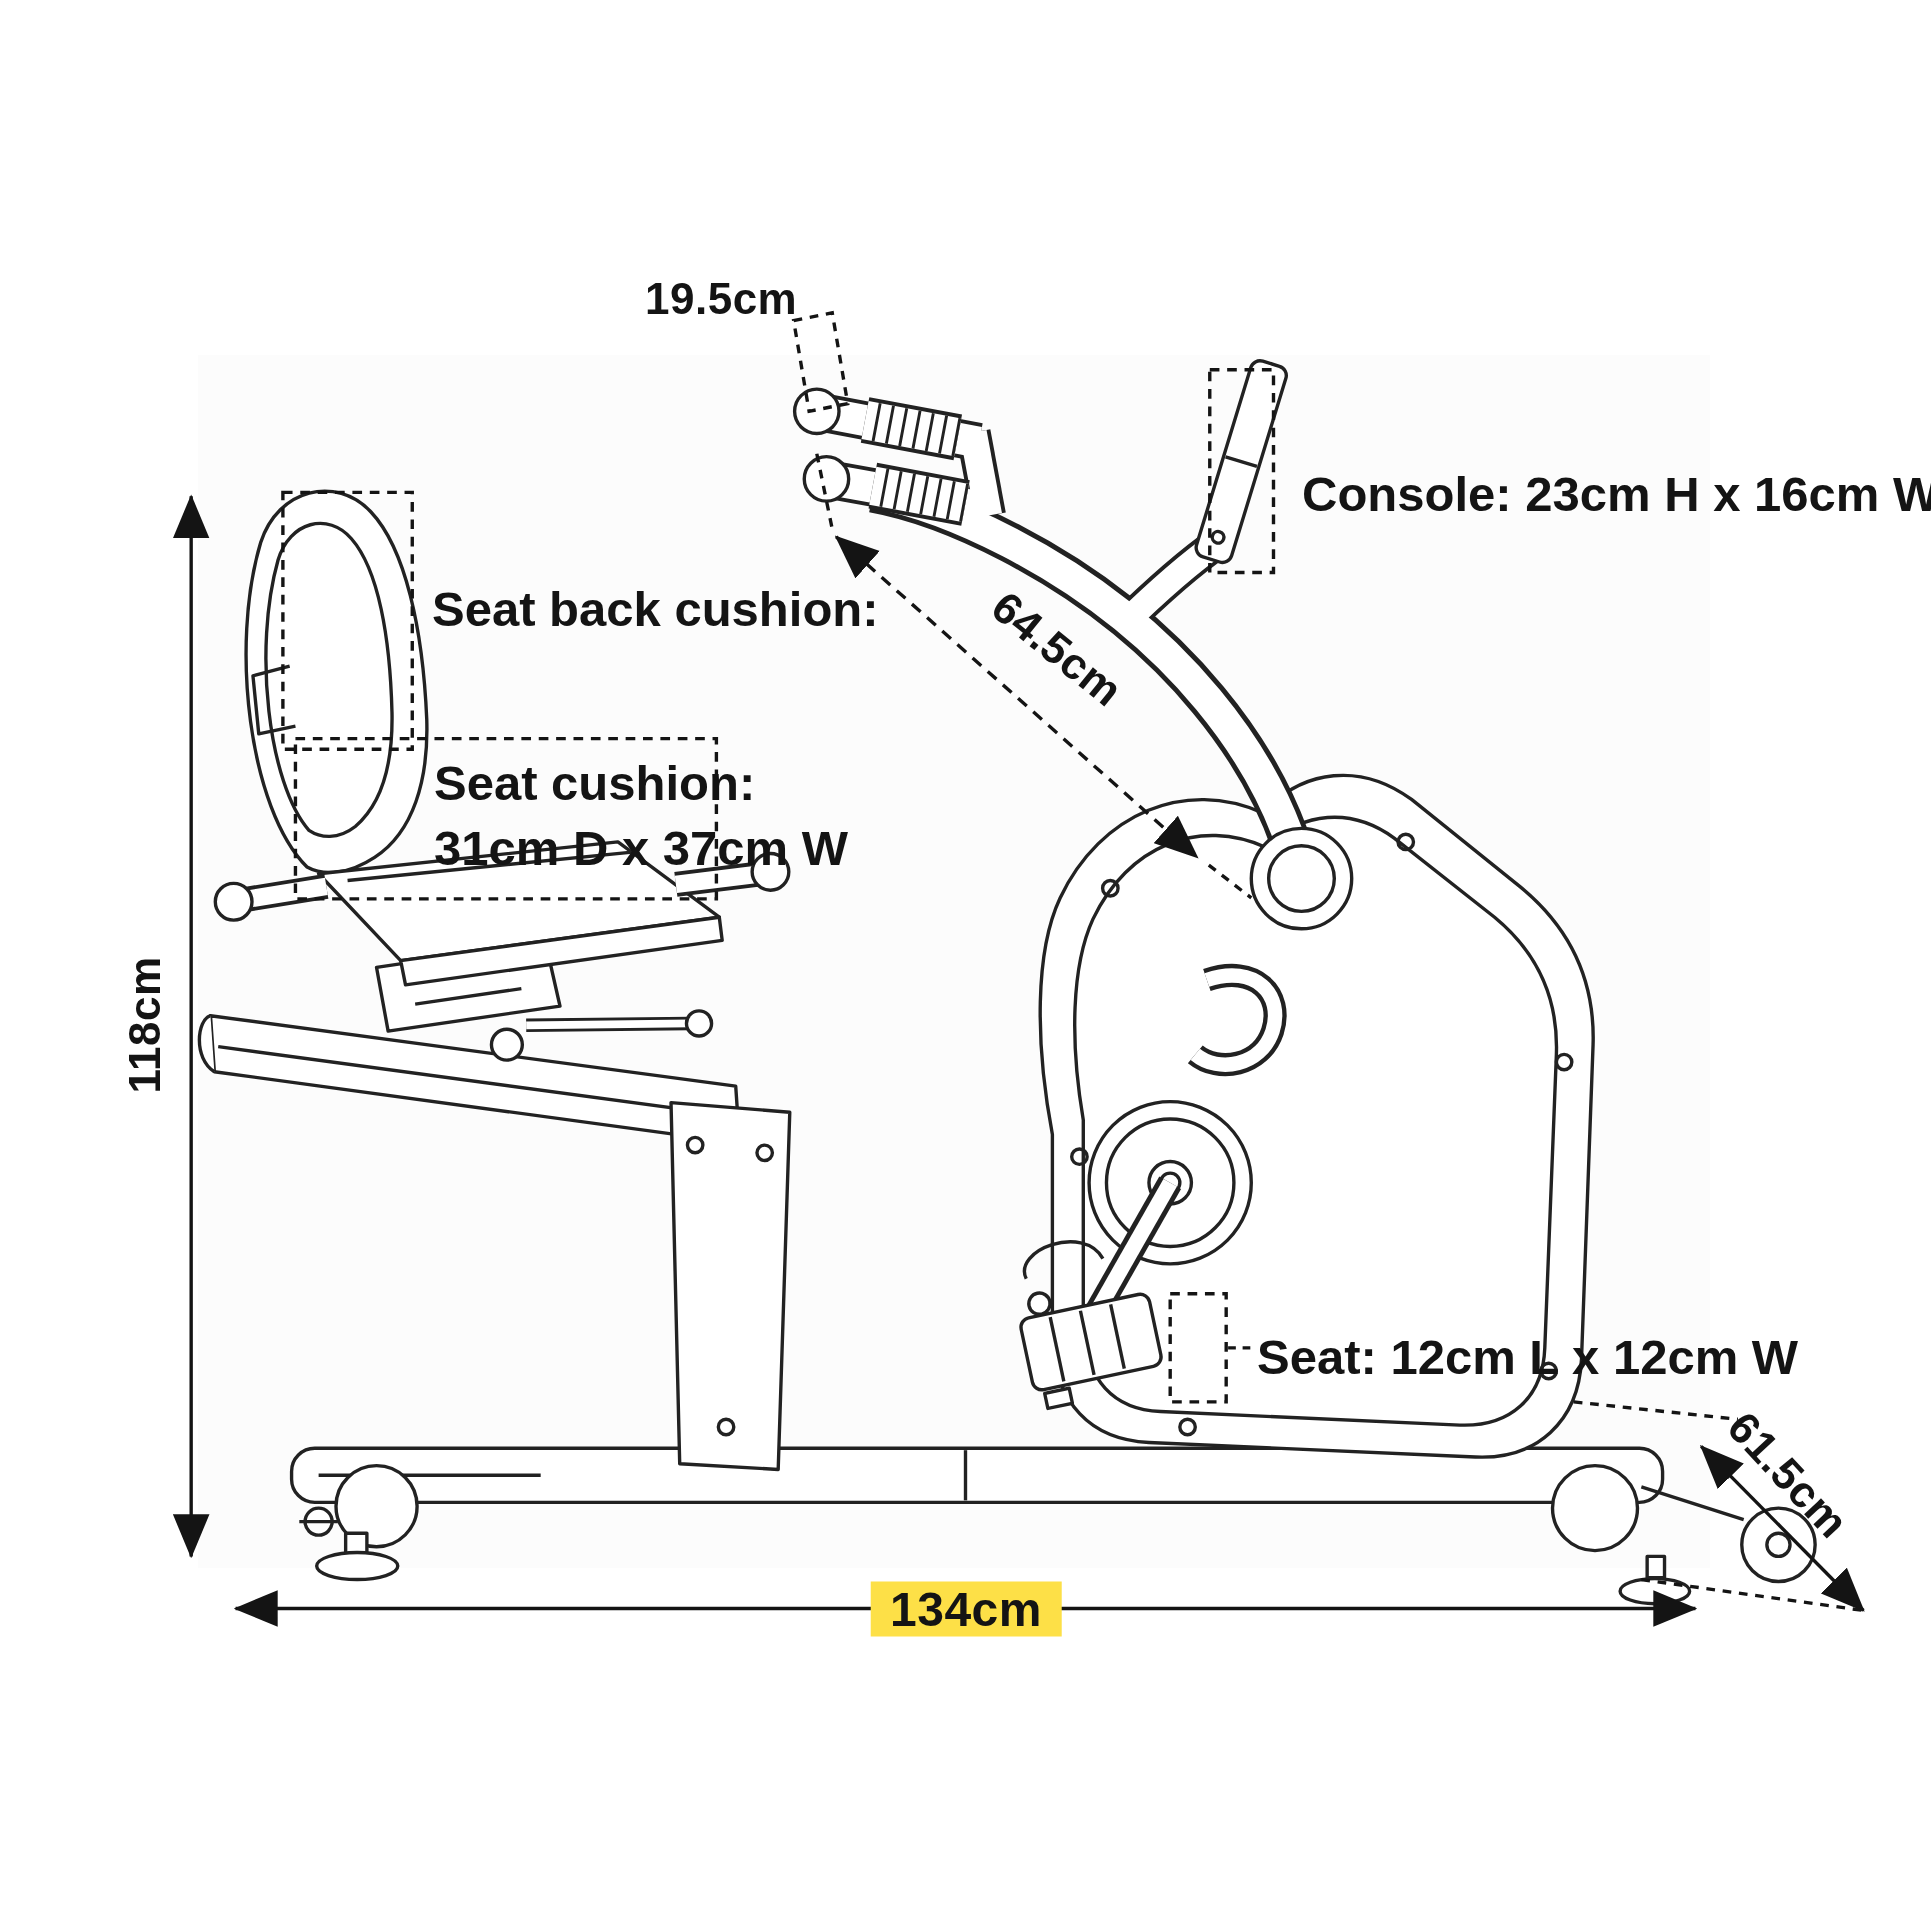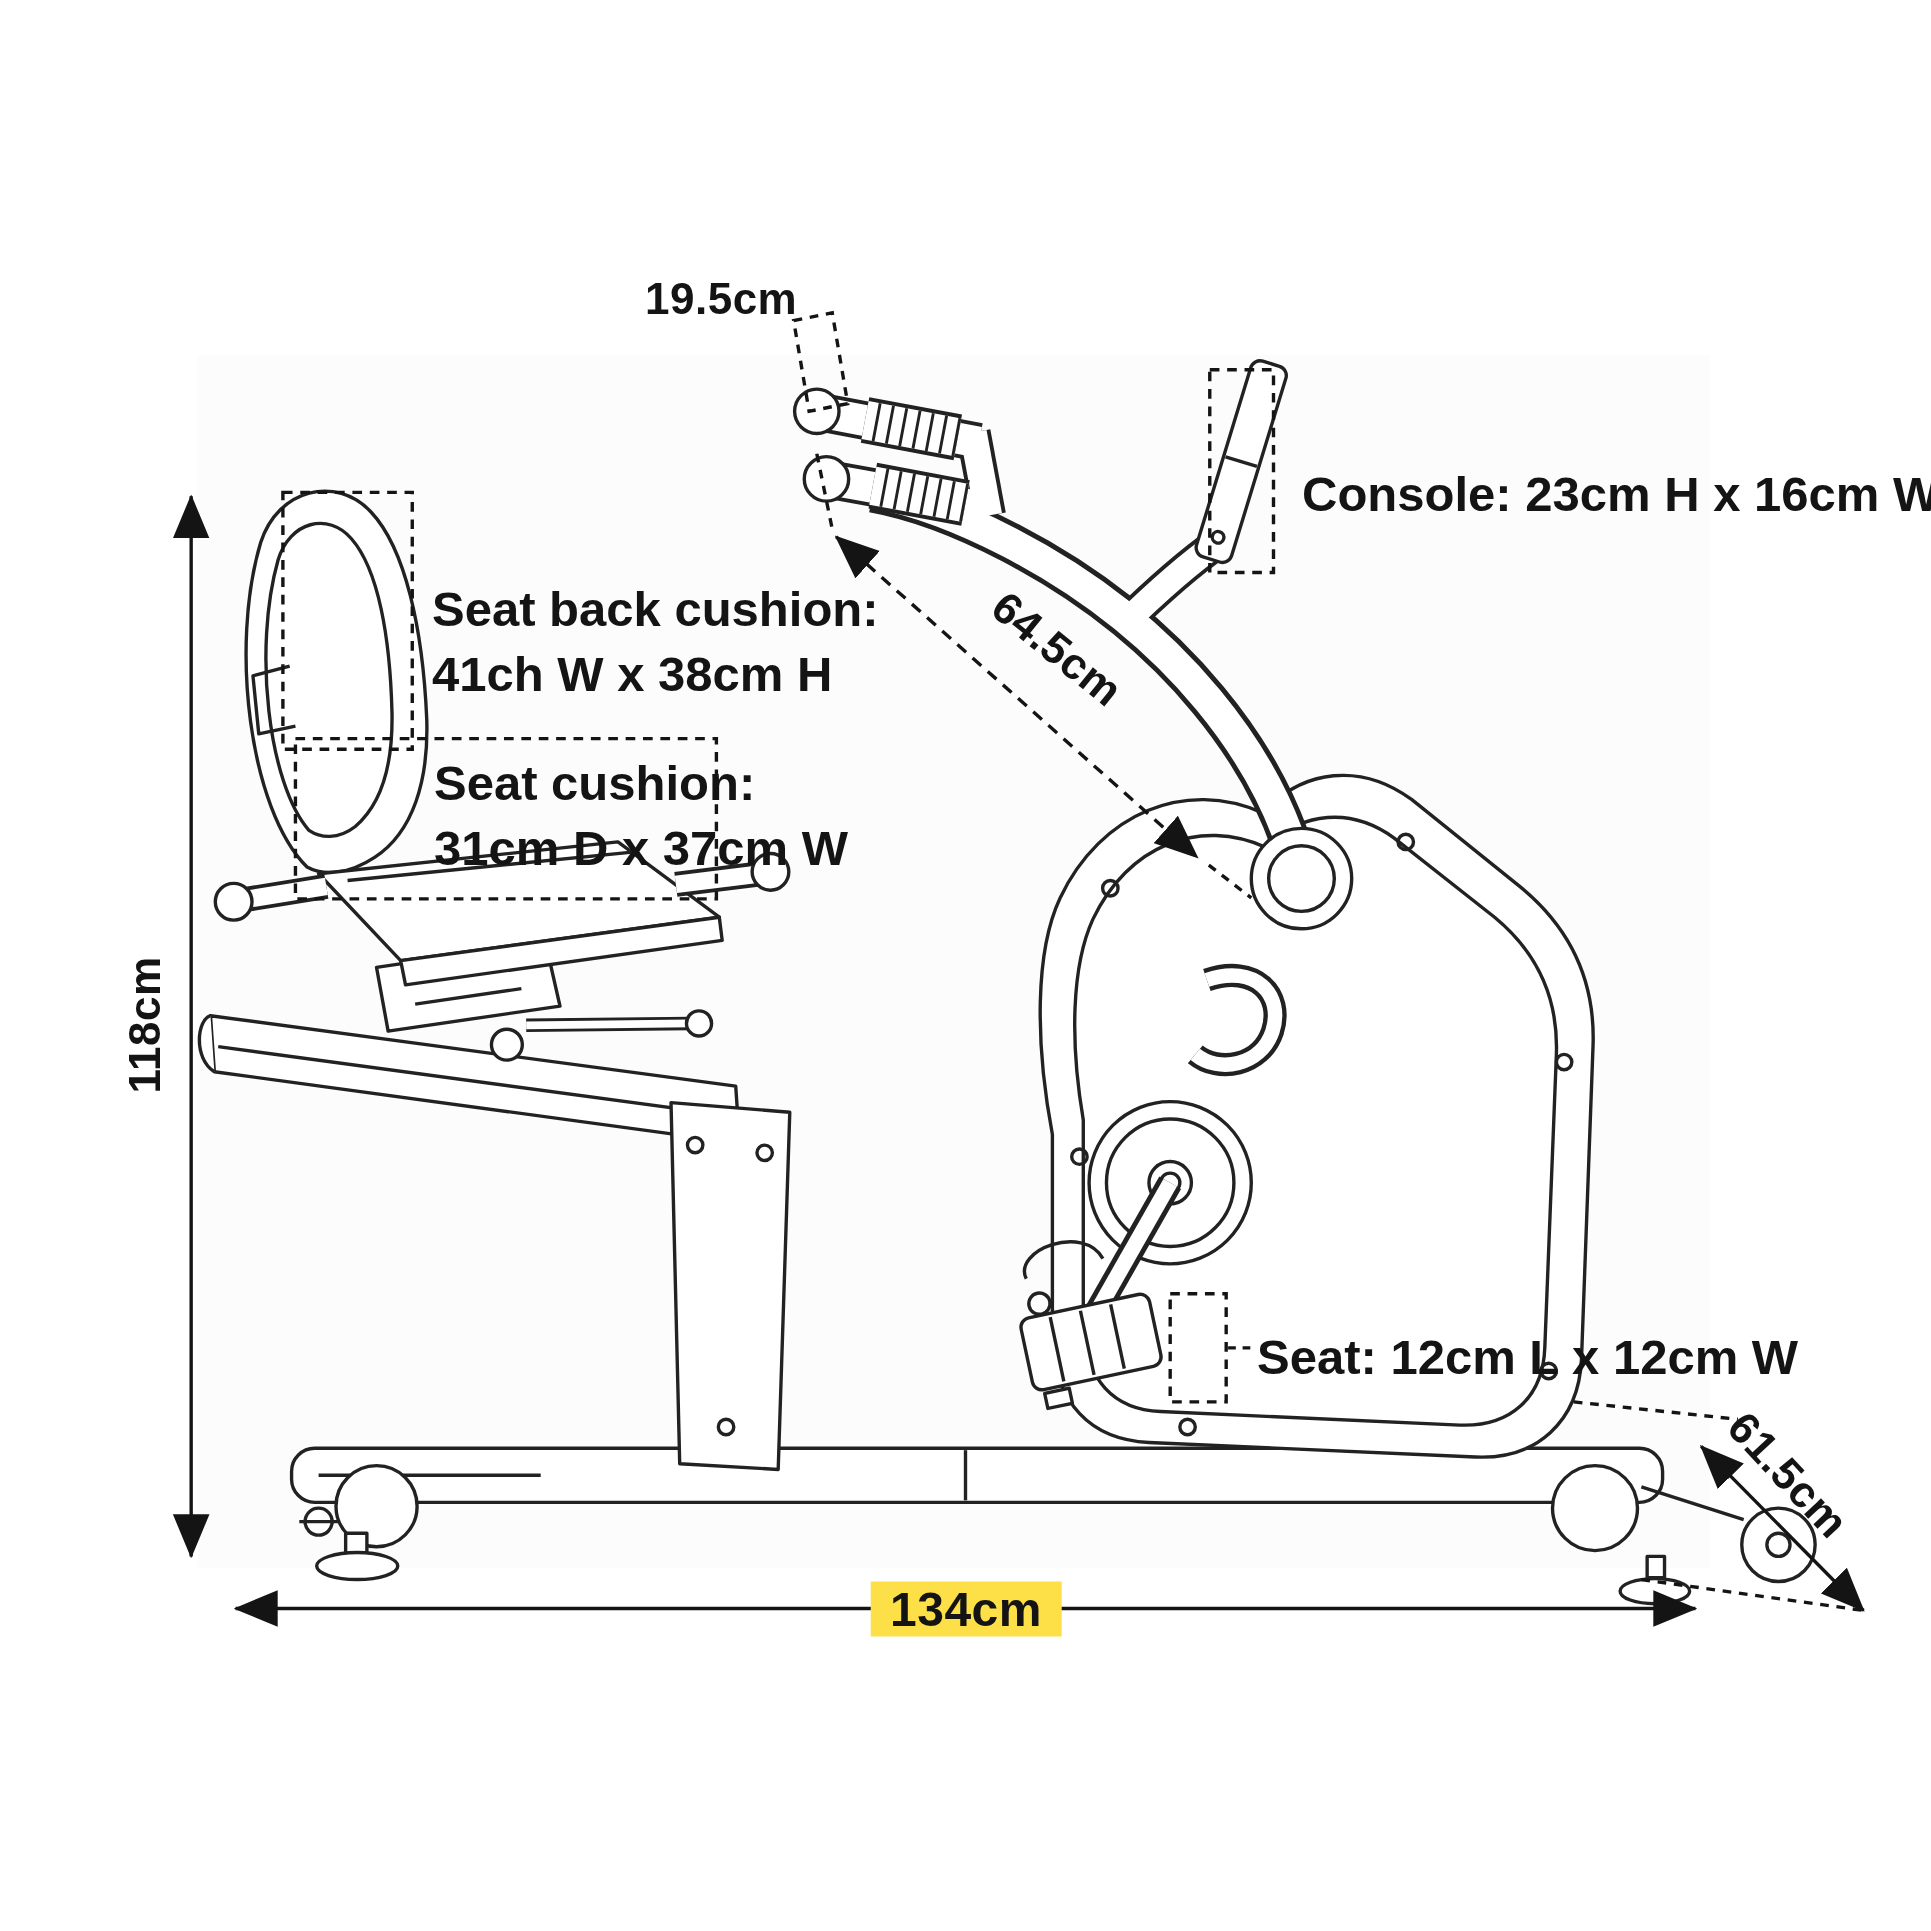--- a/index.html
+++ b/index.html
@@ -224,21 +224,20 @@
   </svg>
 
   <div class="label dim" style="left:645px;top:274px;">19.5cm</div>
 
   <div class="label note" style="left:1302px;top:462px;">Console: 23cm H x 16cm W</div>
 
   <div class="label dim" style="left:1057px;top:649px;transform:translate(-50%,-50%) rotate(39deg);">64.5cm</div>
 
   <div class="label note" style="left:432px;top:577px;">
     <span class="ln">Seat back cushion:</span>
-    <span class="ln">41ch W x 38cm H</span>
   </div>
 
   <div class="label note" style="left:434px;top:751px;">
     <span class="ln">Seat cushion:</span>
     <span class="ln">31cm D x 37cm W</span>
   </div>
 
   <div class="label dim" style="left:145px;top:1025px;transform:translate(-50%,-50%) rotate(-90deg);">118cm</div>
 
   <div class="label dim" style="left:966px;top:1609px;transform:translate(-50%,-50%);background:#fde047;padding:0 19.3px;font-size:48px;">134cm</div>

